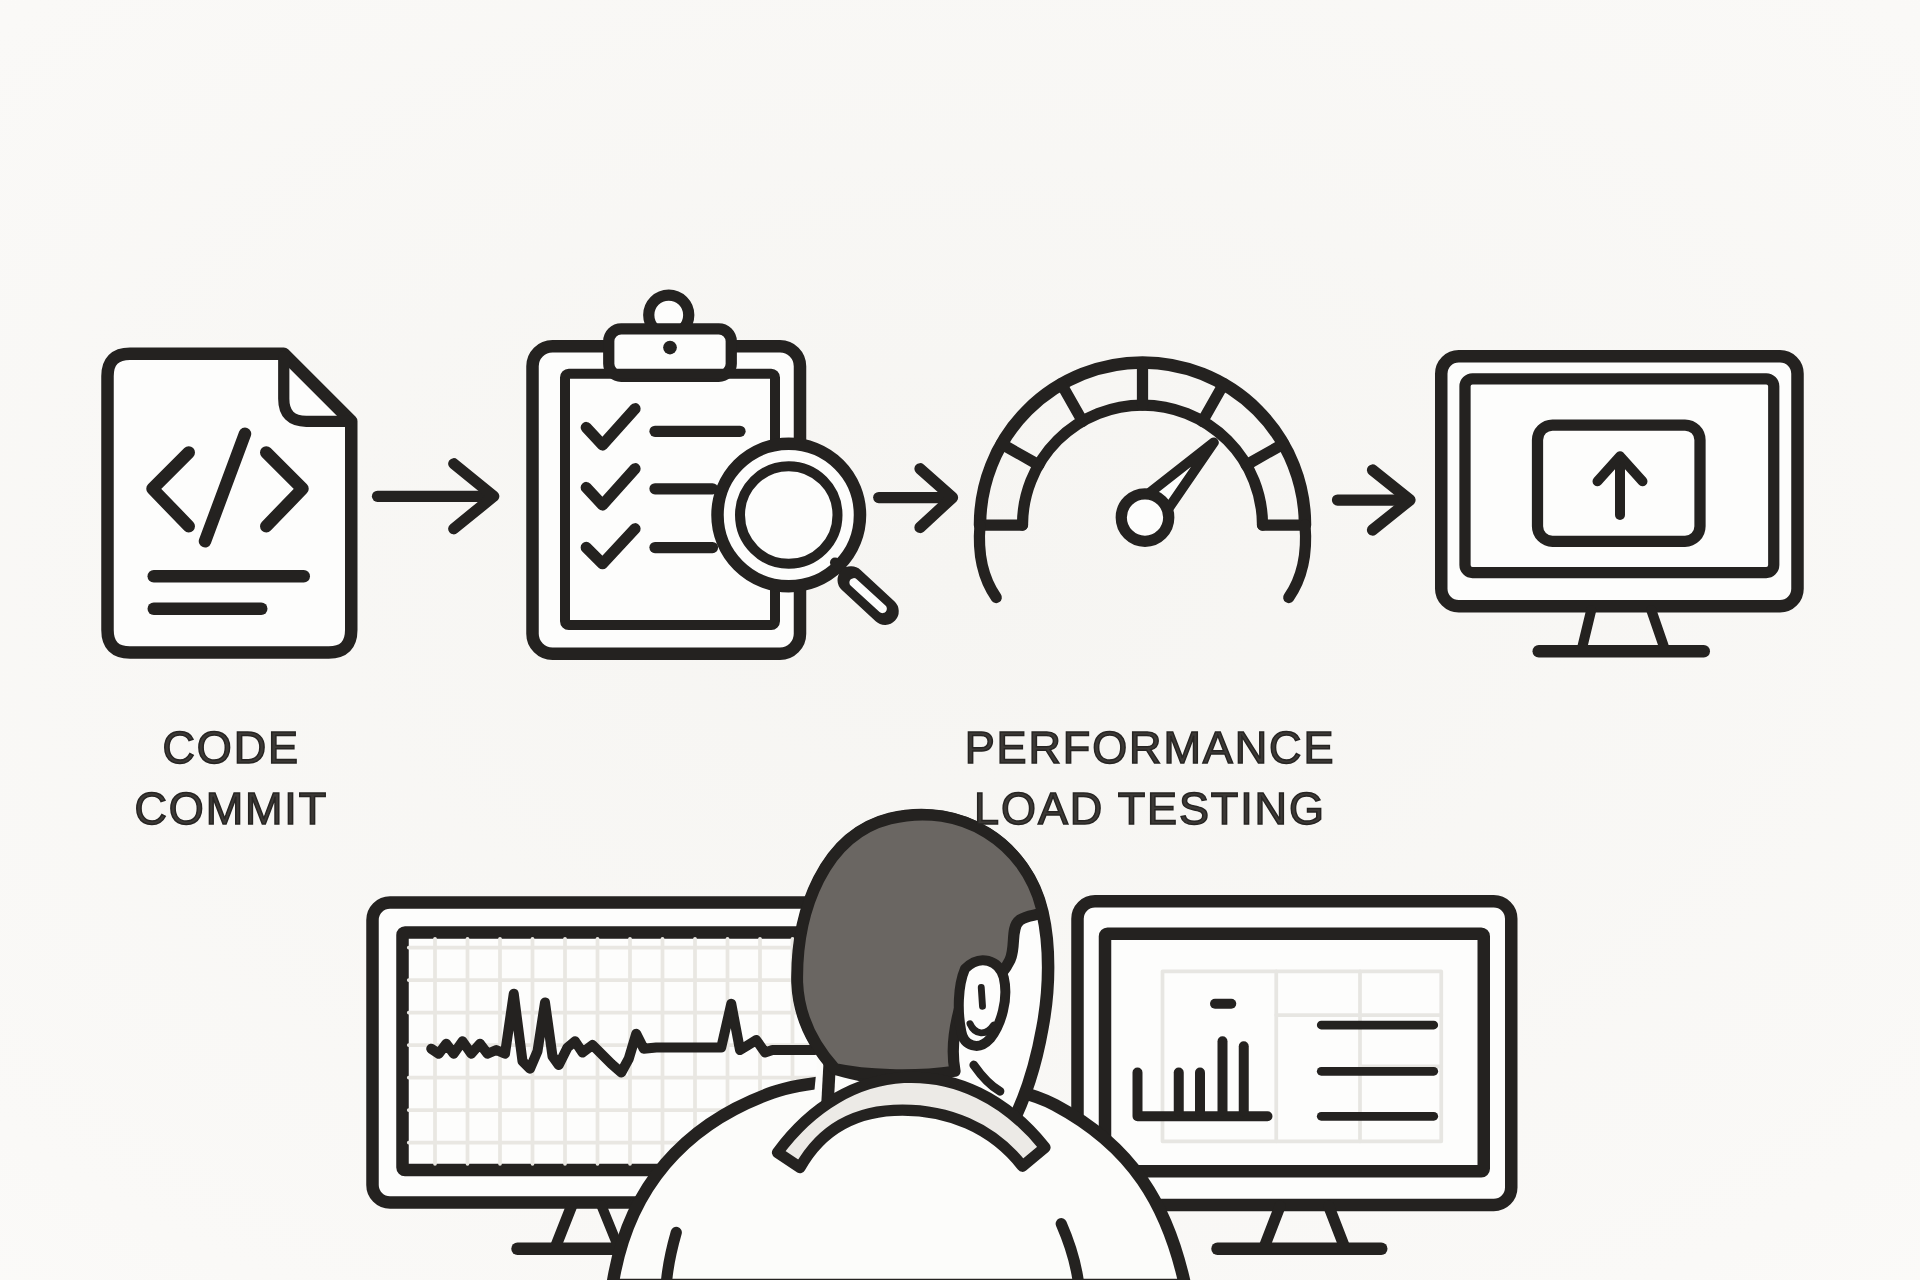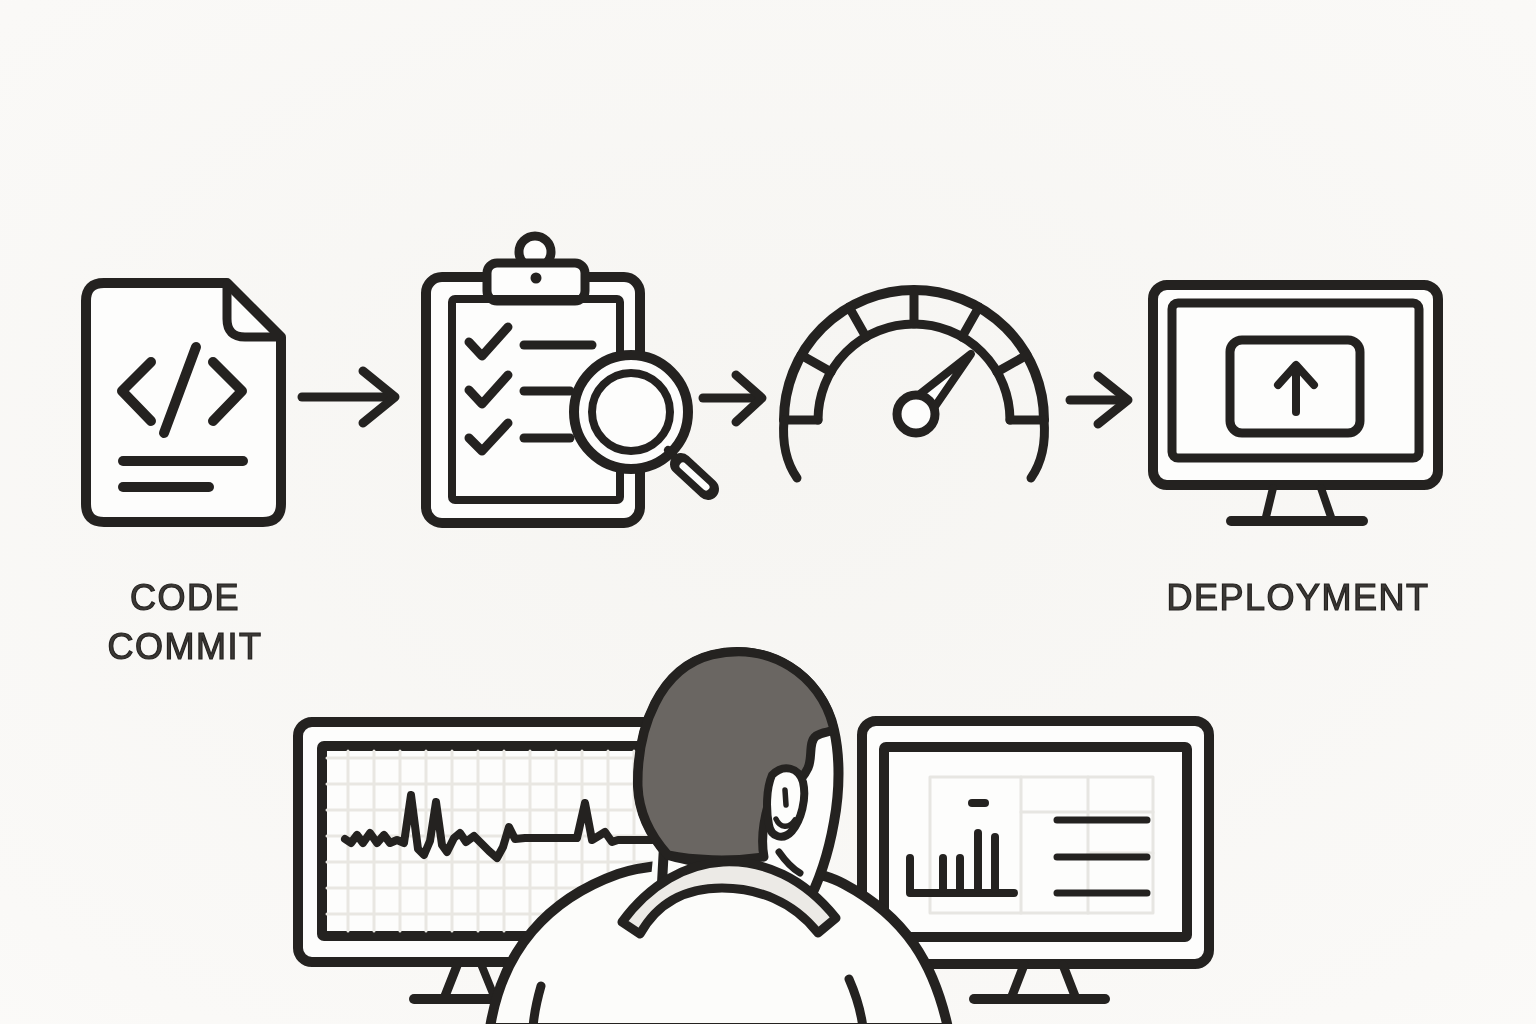--- a/index.html
+++ b/index.html
@@ -166,15 +166,15 @@
         <path d="M776,819 C780,828 789,829 795,820" stroke-width="5.5"></path>
         <path d="M785,790 L786,805" stroke-width="5.5"></path>
       </g>
       <path d="M779,852 C786,862 793,869 800,873" stroke-width="7"></path>
 
       <path d="M622,922 C650,884 686,864 723,862 C764,860 804,878 836,918 L818,933 C793,901 757,888 722,888 C688,888 659,900 640,934 Z" fill="#eceae6" stroke-width="9"></path>
     </g>
   </svg>
 
   <div class="step-label lbl-1">CODE COMMIT</div>
-  <div class="step-label lbl-4">DEPLOYMENT</div>
+  <div class="step-label lbl-3">PERFORMANCE LOAD TESTING</div>
 
 </div>
 
 </body></html>

